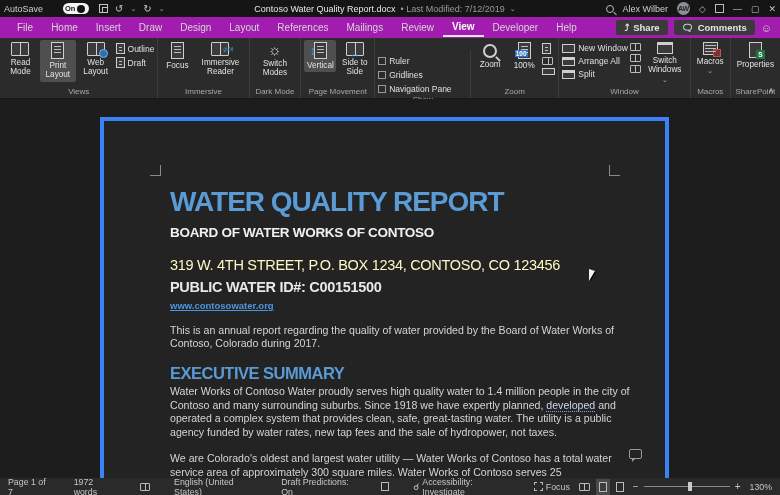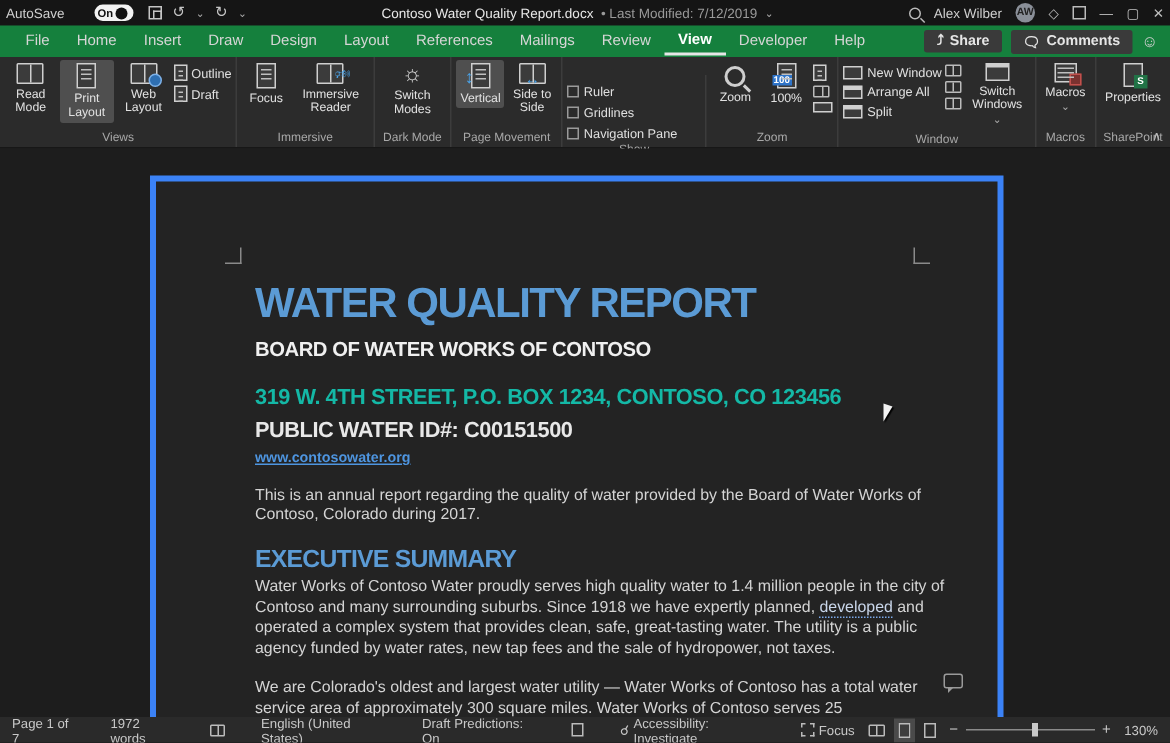--- a/index.html
+++ b/index.html
@@ -27,21 +27,21 @@
   .doc-title { color:#e8e8e8; }
   .doc-mod { color:#9a9a9a; }
   .tb-right { display:flex; align-items:center; gap:9px; }
   .mag { width:8px; height:8px; border:1.2px solid #bbb; border-radius:50%; position:relative; }
   .mag:after { content:""; position:absolute; width:4px; height:1.2px; background:#bbb; transform:rotate(45deg); left:6px; top:7px; }
   .avatar { width:13px; height:13px; border-radius:50%; background:#8a8f98; color:#222; font-size:7px; font-weight:bold;
     display:flex; align-items:center; justify-content:center; }
   .winbtn { color:#c0c0c0; font-size:9px; }
 
   
-  .menubar { left:0; top:17px; width:780px; height:21px; background:#15803d;
+  .menubar { left:0; top:17px; width:780px; height:21px; background:#a21caf;
     display:flex; align-items:center; padding:0 8px; gap:0; }
   .mtab { padding:3px 9px; font-size:10px; color:#d6d6d6; white-space:nowrap; }
   .mtab.active { font-weight:bold; color:#fff; border-bottom:2px solid #e6e6e6; }
   .mb-right { margin-left:auto; display:flex; align-items:center; gap:6px; }
   .pillbtn { background:#3a3a3a; border-radius:2px; padding:2px 8px; display:flex; gap:4px; align-items:center;
     color:#e6e6e6; font-size:9.5px; font-weight:bold; }
   .smiley { font-size:11px; color:#cfcfcf; }
 
   
   .ribbon { left:0; top:38px; width:780px; height:61px; background:#2b2b2b; display:flex; border-bottom:1px solid #171717; }
@@ -84,21 +84,21 @@
 
   
   .canvas { left:0; top:99px; width:780px; height:379px; background:#1d1d1d; overflow:hidden; }
   .page { position:absolute; left:100px; top:18px; width:569px; height:425px; background:#232323; border:4px solid #3b82f6; }
   .cropmark { position:absolute; width:11px; height:11px; }
   .cm-left { left:46px; top:44px; border-right:1px solid #8a8a8a; border-bottom:1px solid #8a8a8a; }
   .cm-right { left:505px; top:44px; border-left:1px solid #8a8a8a; border-bottom:1px solid #8a8a8a; }
   .pagecontent { position:absolute; left:66px; top:66px; width:472px; }
   .h1 { font-size:28px; font-weight:bold; letter-spacing:-1px; color:#5b9bd5; line-height:1.05; }
   .h2 { font-size:13.5px; font-weight:bold; letter-spacing:-0.3px; color:#f0f0f0; margin-top:9px; }
-  .addr { font-size:14.5px; font-weight:bold; letter-spacing:-0.3px; color:#14b8a6; margin-top:15px; line-height:1.5; }
+  .addr { font-size:14.5px; font-weight:normal; letter-spacing:-0.3px; color:#fef9c3; margin-top:15px; line-height:1.5; }
   .addr2 { font-size:14.5px; font-weight:bold; letter-spacing:-0.3px; color:#e8e8e8; line-height:1.5; }
   .doclink { font-size:9.5px; font-weight:bold; color:#4e95e0; text-decoration:underline; margin-top:1px; display:inline-block; }
   .body-p { font-size:10.6px; color:#d4d4d4; line-height:1.28; margin-top:13px; }
   .h3 { font-size:16.5px; font-weight:bold; letter-spacing:-0.5px; color:#5b9bd5; margin-top:13px; }
   .tight { margin-top:2px; }
   .devlink { color:#c9d6ea; border-bottom:1px dotted #7aa7e8; }
   .commenticon { position:absolute; left:525px; top:328px; width:13px; height:10px; border:1px solid #9a9a9a; border-radius:2px; }
   .commenticon:after { content:""; position:absolute; left:2px; bottom:-4px; border:2px solid transparent; border-top-color:#9a9a9a; border-left-color:#9a9a9a; }
   .cursor { position:absolute; left:485px; top:148px; width:0; height:0;
     border-left:6px solid #f2f2f2; border-bottom:10px solid transparent; border-top:2px solid transparent; filter:drop-shadow(1px 1px 0 #000); }

